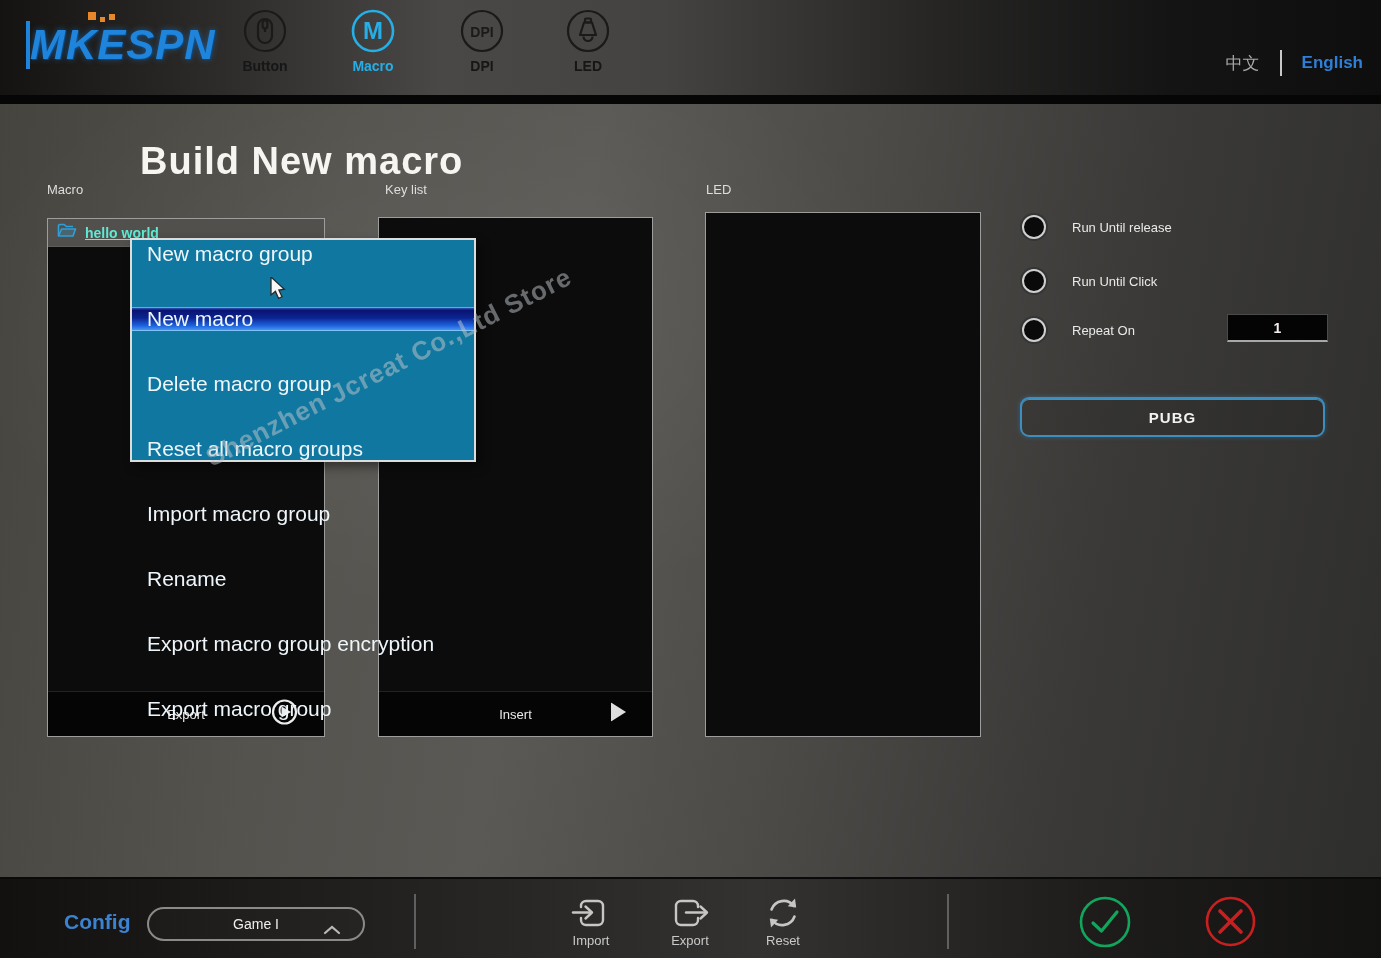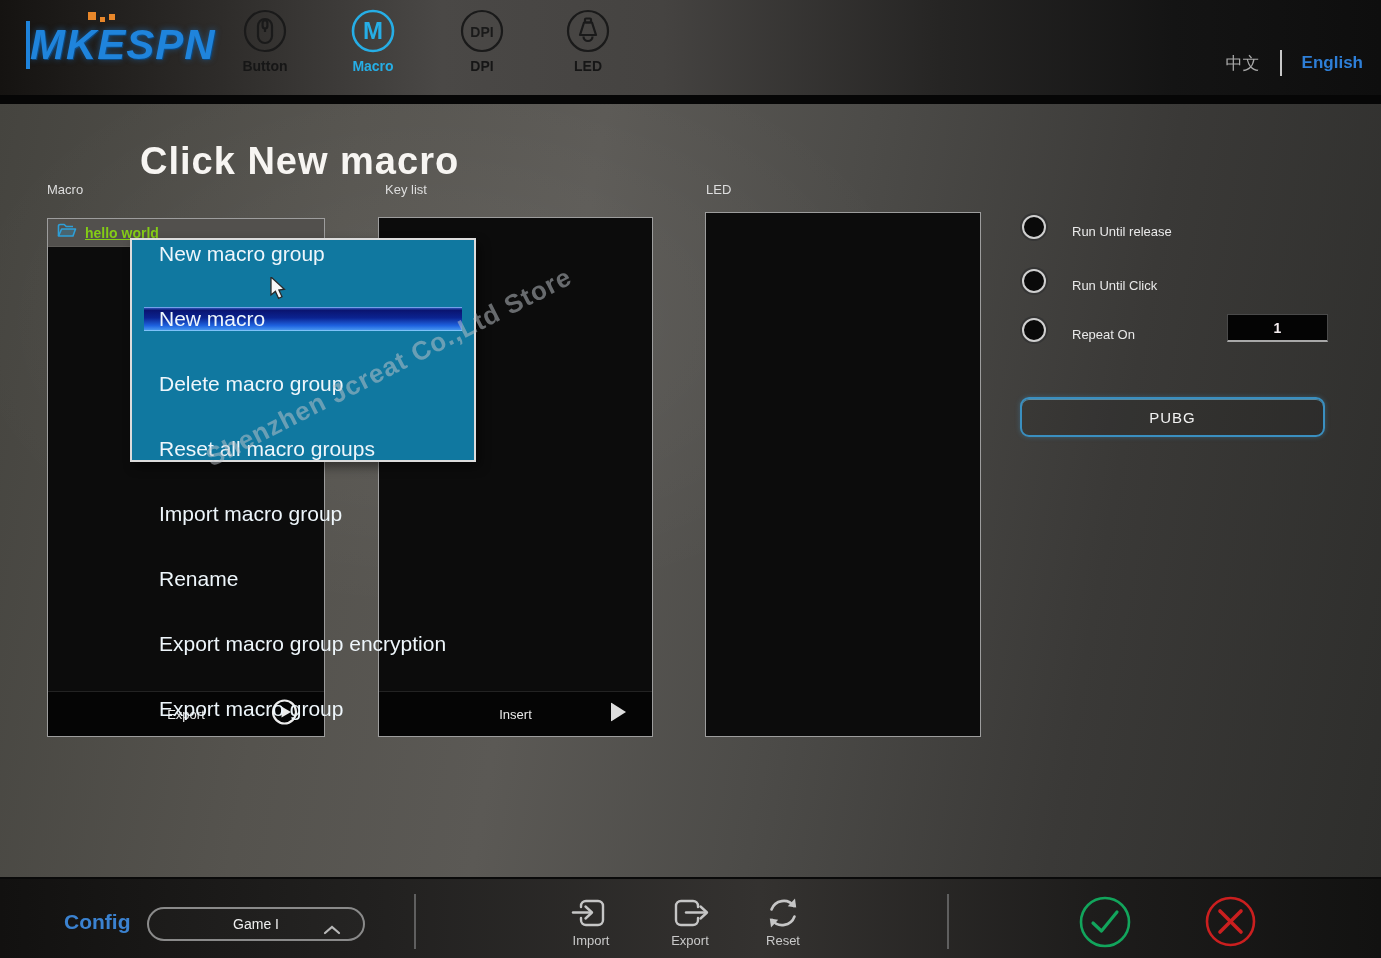--- a/index.html
+++ b/index.html
@@ -60,27 +60,27 @@
     height: 45px; background: #050505; border-top: 1px solid rgba(255,255,255,0.12);
     position: relative; display: flex; align-items: center; justify-content: center; cursor: pointer;
   }
   .panel-bar-label { font-size: 13px; color: #eaeaea; }
   .panel-bar .bar-icon { position: absolute; right: 26px; top: 50%; transform: translateY(-50%); }
 
   .macro-item-row {
     height: 28px; background: #52504d; display: flex; align-items: center;
     padding-left: 9px; gap: 8px; cursor: pointer; border-bottom: 1px solid #5e5c58;
   }
-  .macro-item-name { font-size: 14px; font-weight: bold; color: #84cc16; text-decoration: underline; }
+  .macro-item-name { font-size: 14px; font-weight: bold; color: #5eead4; text-decoration: underline; }
 
   
   .context-menu {
     position: absolute; left: 130px; top: 134px; width: 346px; height: 224px;
     background: #1078a0; border: 2px solid #dcdcdc; z-index: 50;
-    display: flex; flex-direction: column; padding: 2px 12px;
+    display: flex; flex-direction: column; padding: 2px 0;
     box-shadow: 4px 5px 10px rgba(0,0,0,0.45);
     gap: 41px;
   }
   .menu-item {
     flex: 1; display: flex; align-items: center; padding-left: 15px;
     font-size: 21px; color: #eef6fb; cursor: pointer; white-space: nowrap;
   }
   .menu-item.selected {
     background: linear-gradient(180deg,#3a6fd8 0%,#0a1470 14%,#0b2390 45%,#1e63e0 78%,#4fa0f2 100%);
     box-shadow: inset 0 1px 0 rgba(160,200,255,0.6), inset 0 -1px 0 rgba(160,220,255,0.6);
@@ -89,39 +89,39 @@
   
   .watermark {
     position: absolute; left: 208px; top: 340px; z-index: 70; pointer-events: none;
     font-size: 26px; font-weight: bold; letter-spacing: 1px;
     color: rgba(190,195,202,0.52);
     transform: rotate(-27deg); transform-origin: 0 50%; white-space: nowrap;
   }
   .cursor { position: absolute; left: 270px; top: 173px; z-index: 80; pointer-events: none; }
 
   
-  .radio-row { position: absolute; display: flex; align-items: flex-end; gap: 26px; }
+  .radio-row { position: absolute; display: flex; align-items: center; gap: 26px; }
   .radio {
     width: 24px; height: 24px; border-radius: 50%;
     background: #0a0a0a; border: 2px solid #cfcfcf;
     box-shadow: 0 0 0 2px #353535; cursor: pointer; flex: none;
   }
   .radio-label { font-size: 13px; color: #e9e9e9; }
   .repeat-input {
     position: absolute; left: 1227px; top: 210px; width: 101px; height: 28px;
     background: #040404; border: 1px solid #4a4a4a; border-bottom: 2px solid #a8a8a8;
     color: #f5eef0; font-size: 14px; font-weight: bold; text-align: center;
     font-family: "Liberation Sans", sans-serif;
   }
   .pubg-btn {
     position: absolute; left: 1020px; top: 293px; width: 305px; height: 40px;
     border-radius: 9px; border: 2px solid #3a8fc0;
     box-shadow: inset 0 1px 0 rgba(120,210,250,0.55), 0 0 5px rgba(70,160,215,0.35);
     background: rgba(10,10,10,0.12);
-    color: #f2f2f2; font-size: 15px; font-weight: normal; letter-spacing: 1px;
+    color: #f2f2f2; font-size: 15px; font-weight: bold; letter-spacing: 1px;
     display: flex; align-items: center; justify-content: center; cursor: pointer;
   }
 
   
   .footer {
     position: absolute; left: 0; top: 877px; width: 1381px; height: 81px;
     background: linear-gradient(90deg,#121110 0%,#222120 28%,#343230 55%,#1d1c1b 80%,#121211 100%);
     border-top: 2px solid #0a0a0a; z-index: 5;
   }
   .config-label { position: absolute; left: 64px; top: 31px; font-size: 21px; font-weight: 600; color: #3b82d0; }
@@ -202,21 +202,21 @@
     <div class="lang">
       <span class="lang-zh">中文</span>
       <span class="lang-div"></span>
       <span class="lang-en">English</span>
     </div>
   </div>
   <div class="header-sep"></div>
 
   <div class="main">
 
-    <div class="page-title">Click New macro</div>
+    <div class="page-title">Build New macro</div>
 
     <div class="panel-label" style="left:47px; top:78px;">Macro</div>
     <div class="panel-label" style="left:385px; top:78px;">Key list</div>
     <div class="panel-label" style="left:706px; top:78px;">LED</div>
 
     <div class="panel" style="left:47px; top:114px; width:278px; height:519px;">
       <div class="macro-item-row">
         <span>
           <svg width="20" height="16" viewBox="0 0 20 16" fill="none" stroke="#2e9fd8" stroke-width="1.6" stroke-linejoin="round">
             <path d="M1.5 13 V3 a1.5 1.5 0 0 1 1.5 -1.5 h4.2 l2 2 H16"></path>

